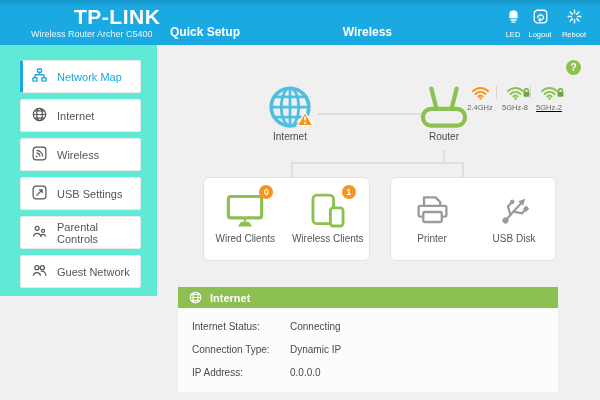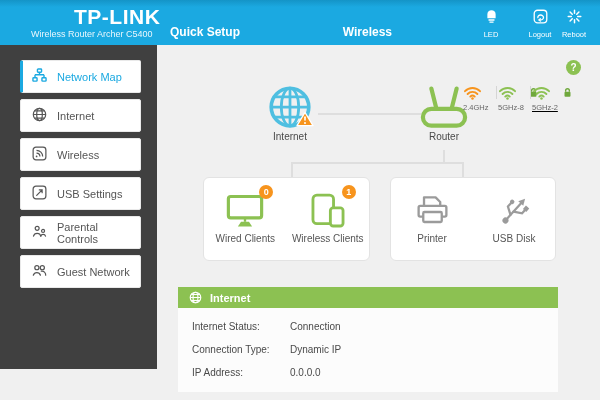--- a/index.html
+++ b/index.html
@@ -15,45 +15,45 @@
   .logo-sub { position:absolute; left:31px; top:29px; color:#eaf7fd; font-size:9px; }
   .tab { position:absolute; top:19px; height:26px; line-height:26px; text-align:right;
          font-size:12px; font-weight:600; color:#fff; cursor:pointer; }
   .tab.t0 { left:160px; width:80px; }
   .tab.t1 { left:237px; width:70px; background:#fff; color:#4a4a4a;
             border-radius:5px 5px 0 0; }
   .tab.t2 { left:312px; width:80px; }
   .hact { position:absolute; top:9px; width:34px; display:flex; flex-direction:column;
           align-items:center; cursor:pointer; }
   .hact .lbl { color:#fff; font-size:7.5px; margin-top:2px; }
-  .hact.a0 { left:474px;text-align:center; } .hact.a1 { left:523px; } .hact.a2 { left:557px; }
+  .hact.a0 { left:496px;text-align:center; } .hact.a1 { left:523px; } .hact.a2 { left:557px; }
 
   
-  .sidebar { position:absolute; left:0; top:45px; width:157px; height:324px;
-             background:#404040; }
+  .sidebar { position:absolute; left:0; top:45px; width:157px; height:251px;
+             background:#5eead4; }
   .side-item { position:relative; margin:0 0 6px 20px; width:121px; height:33px;
                background:#fff; border:1px solid #e9e9e9; border-radius:2px;
                display:flex; align-items:center; padding-left:11px; gap:10px;
                color:#555; font-size:11px; cursor:pointer; }
   .side-item:first-child { margin-top:15px; }
   .side-item.active { border-left:3px solid #1ba9e1; padding-left:9px; color:#1ba9e1; }
   .side-item svg { flex:0 0 auto; }
 
   
   .help-btn { position:absolute; left:566px; top:60px; width:15px; height:15px;
               border-radius:50%; background:#8cc152; color:#fff; font-size:10px;
               font-weight:bold; text-align:center; line-height:15px; cursor:pointer; }
   .node-label { position:absolute; font-size:10px; color:#4a4a4a; text-align:center; }
   .line { position:absolute; background:#dedede; }
   .node { position:absolute; cursor:pointer; }
   .badge { position:absolute; width:14px; height:14px; border-radius:50%;
            background:#f7941d; color:#fff; font-size:9px; font-weight:bold;
            text-align:center; line-height:14px; }
   .band-col { position:absolute; top:84px; width:34px; display:flex;
-              flex-direction:column; cursor:pointer; }
+              flex-direction:column; align-items:center; cursor:pointer; }
   .band-col .wifi-wrap { position:relative; height:16px; }
   .band-col .lock { position:absolute; right:-6px; bottom:-2px; }
   .band-col .blbl { font-size:7.5px; color:#666; margin-top:3px; white-space:nowrap; }
   .band-sep { position:absolute; top:86px; width:1px; height:13px; background:#d5d5d5; }
 
   .dev-box { position:absolute; top:177px; height:84px; background:#fff;
              border:1px solid #e3e3e3; border-radius:6px; display:flex; }
   .dev-box .cell { flex:1; display:flex; flex-direction:column; align-items:center;
                    padding-top:11px; cursor:pointer; }
   .icon-wrap { position:relative; height:40px; display:flex; align-items:flex-end; }
@@ -321,21 +321,21 @@
         <circle cx="8" cy="8" r="6.5"></circle>
         <ellipse cx="8" cy="8" rx="3" ry="6.5"></ellipse>
         <path d="M1.5 8h13M2.7 4.3h10.6M2.7 11.7h10.6"></path>
       </svg>
     </span>
     <span>Internet</span>
   </div>
   <div class="ipanel-body">
     <div class="irow">
       <span class="k">Internet Status:</span>
-      <span class="v">Connection</span>
+      <span class="v">Connecting</span>
     </div>
     <div class="irow">
       <span class="k">Connection Type:</span>
       <span class="v">Dynamic IP</span>
     </div>
     <div class="irow">
       <span class="k">IP Address:</span>
       <span class="v">0.0.0.0</span>
     </div>
   </div>

